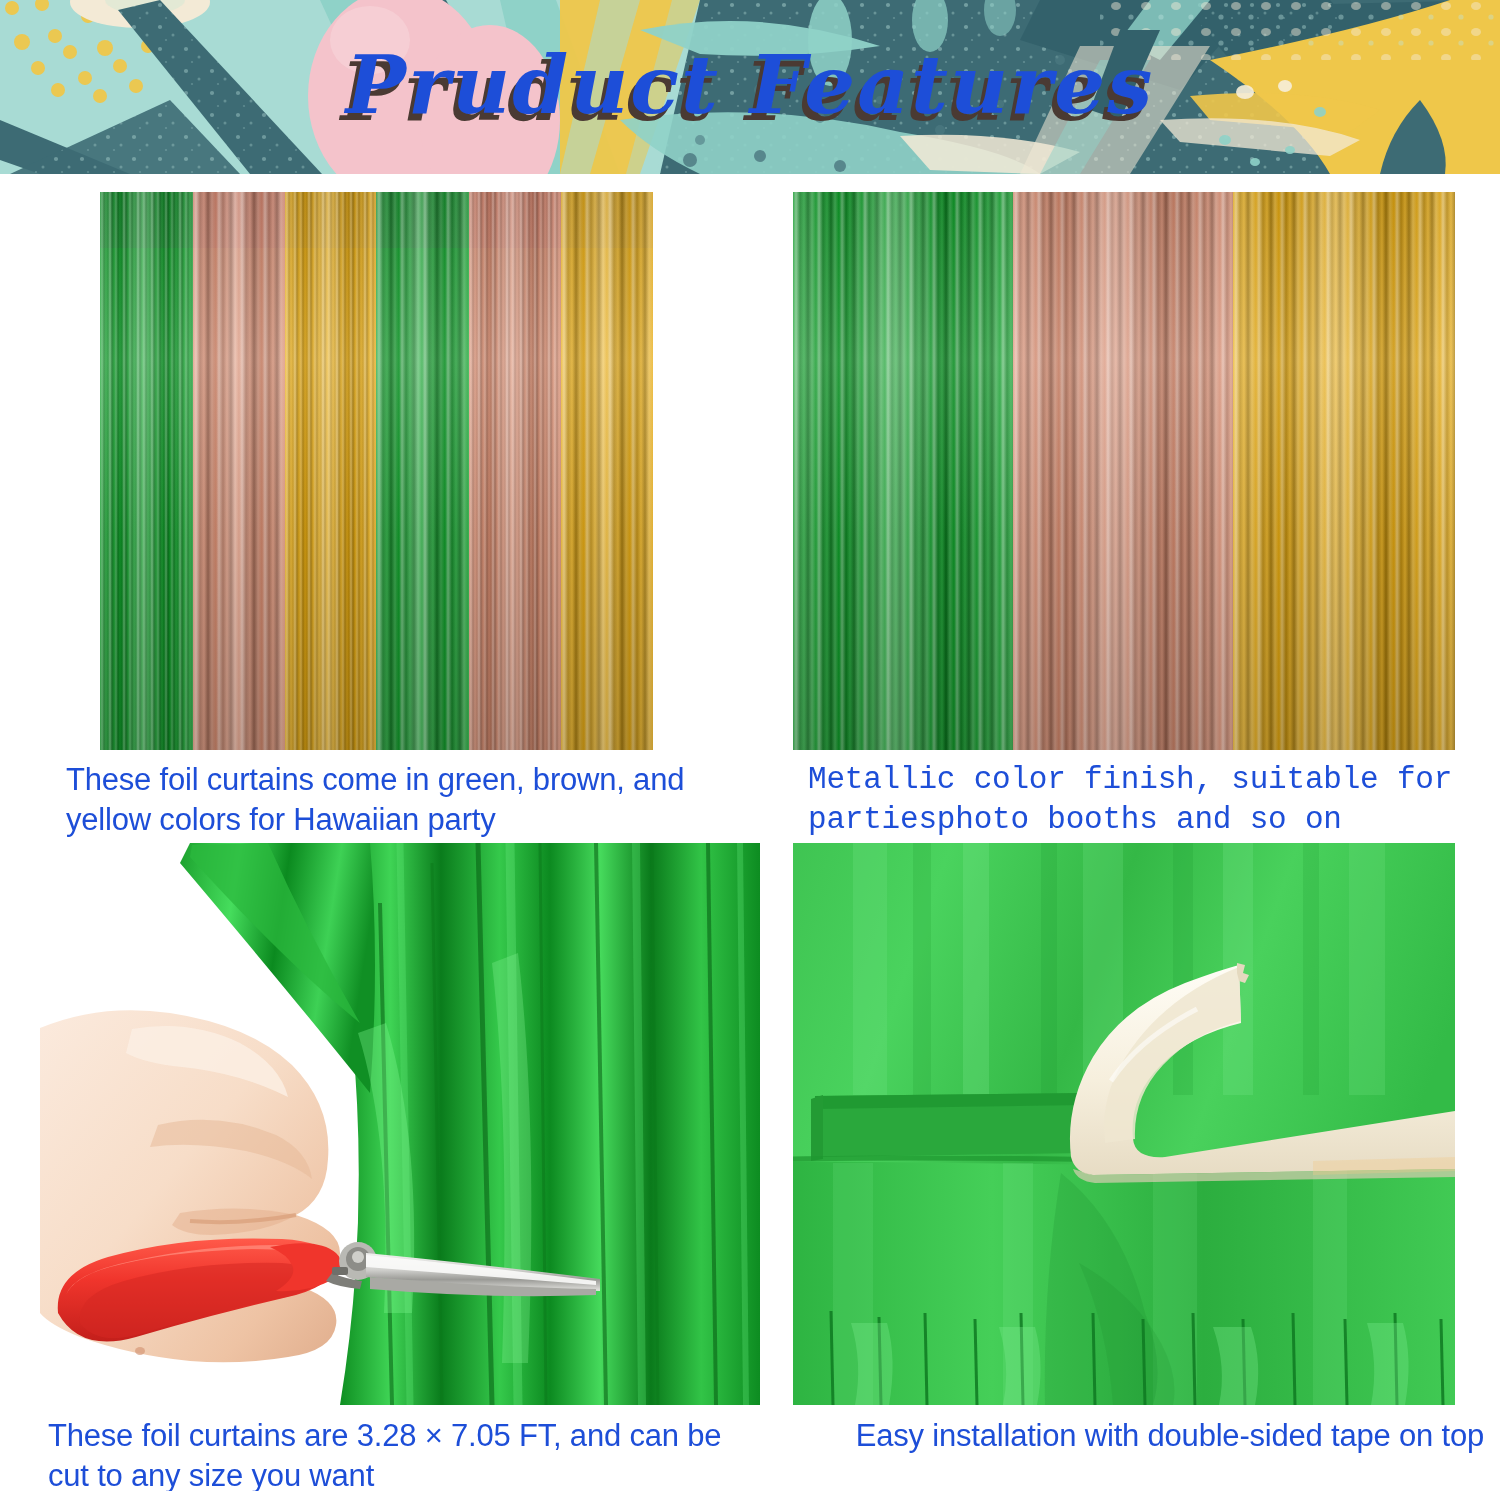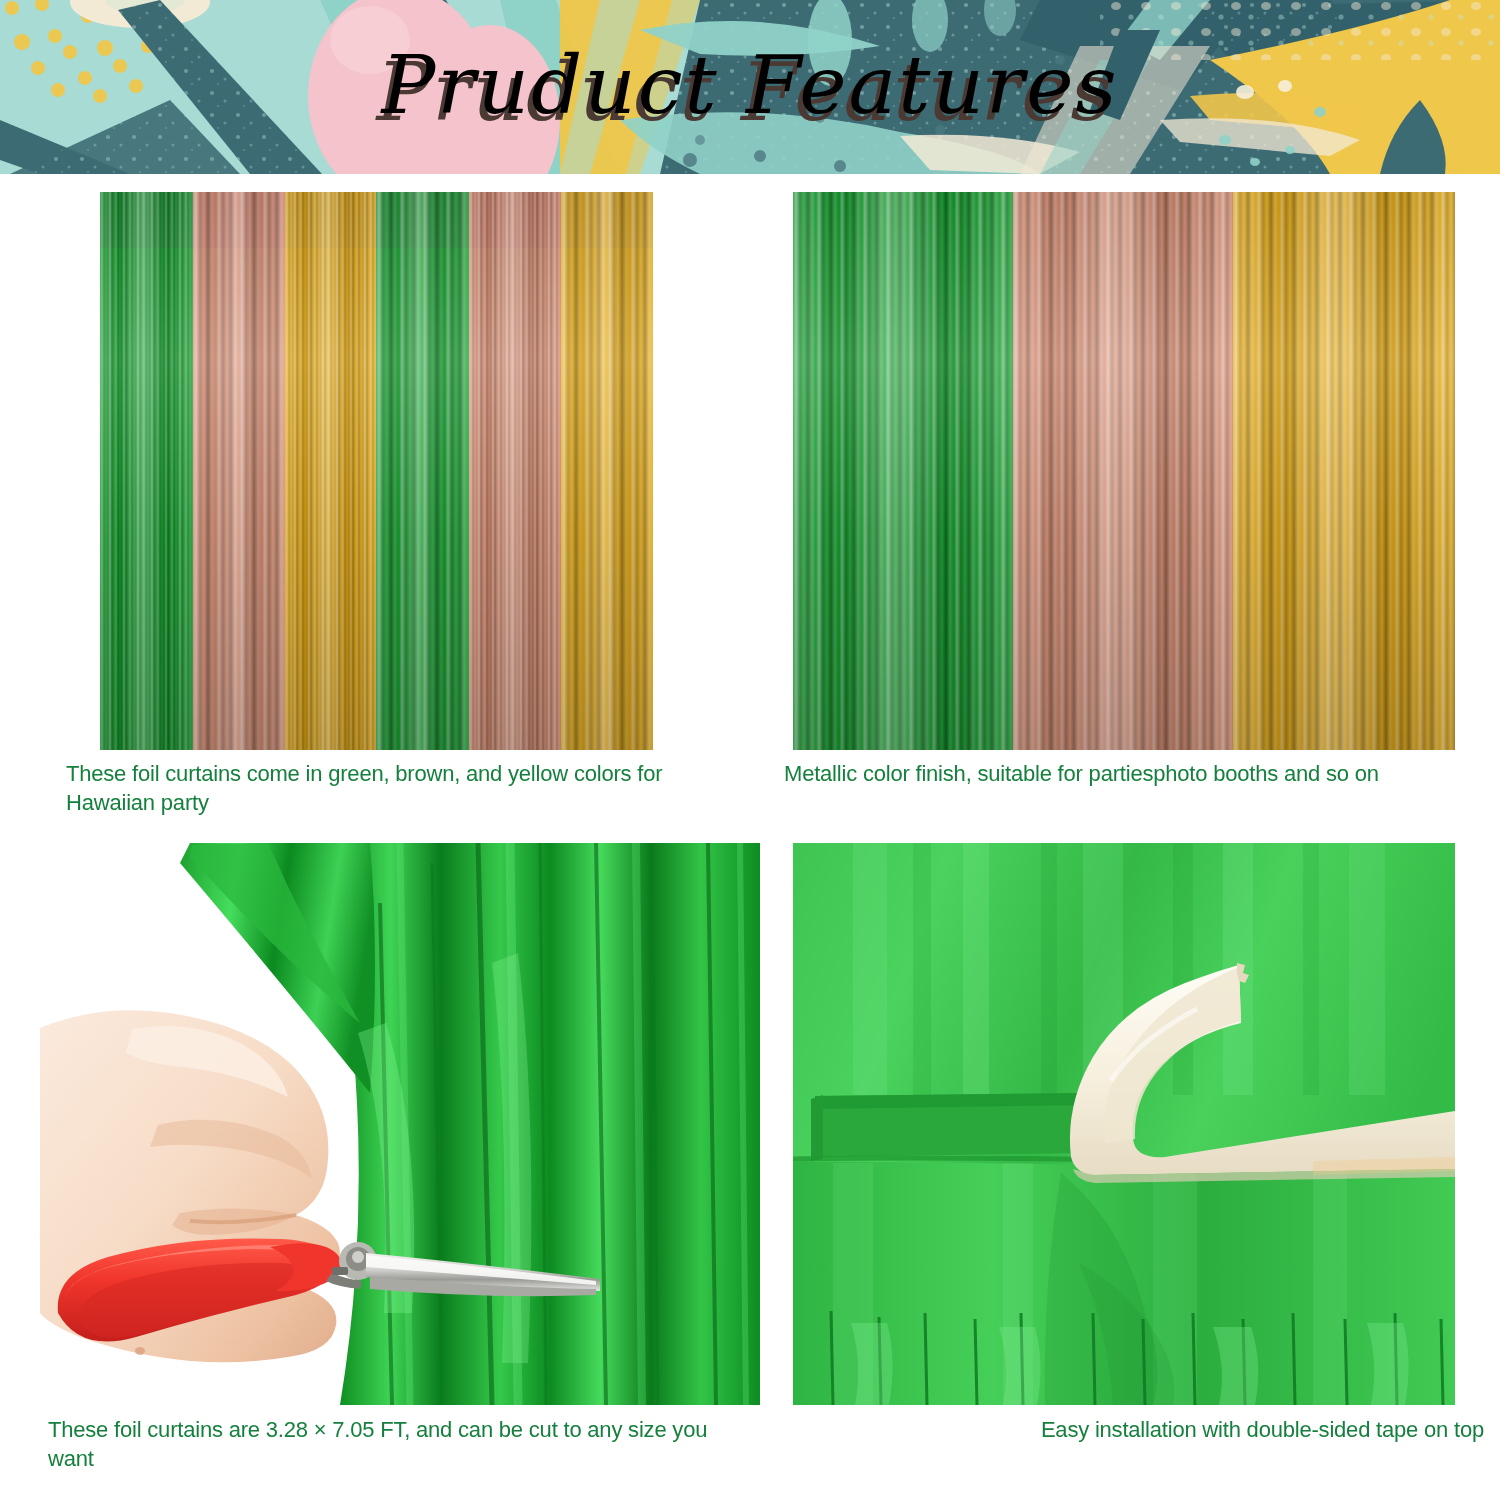--- a/index.html
+++ b/index.html
@@ -18,42 +18,42 @@
     overflow:hidden;
   }
   .banner svg { position:absolute; left:0; top:0; width:1500px; height:174px; display:block; }
   .banner-title {
     position:absolute; left:0; top:0; width:1500px; height:174px;
     display:flex; align-items:center; justify-content:center;
     z-index:5;
   }
   .banner-title span {
     font-family:"DejaVu Serif", serif;
-    font-weight:normal;
+    font-weight:bold;
     font-style:italic;
     font-size:80px;
     letter-spacing:2px;
-    color:#000000;
+    color:#1d4ed8;
     text-shadow:-5px 7px 0 #4a3a33;
     white-space:nowrap;
     padding-bottom:4px;
   }
 
   .photo {
     position:absolute;
     overflow:hidden;
     background:#fff;
   }
 
   .caption {
     position:absolute;
     font-family:"Liberation Sans", sans-serif;
-    font-size:22px;
+    font-size:31px;
     line-height:1.30;
-    color:#15803d;
+    color:#1d4ed8;
     letter-spacing:-0.2px;
   }
 
   
   .curtain { position:absolute; left:0; top:0; width:100%; height:100%; display:flex; }
   .panel { position:relative; height:100%; overflow:hidden; }
   .panel .head { position:absolute; left:0; top:0; width:100%; height:10%; }
   .panel .strands { position:absolute; left:0; top:0; width:100%; height:100%; }
 
   
@@ -284,21 +284,21 @@
       <div class="sheen"></div>
       <div class="vshade"></div>
     </div>
     <div class="panel c-gold" style="width:33.6%">
       <div class="strands strandsB"></div>
       <div class="sheen"></div>
       <div class="vshade"></div>
     </div>
   </div>
 </div>
-<div class="caption" style="left:784px; top:760px; width:690px;">Metallic color finish, suitable for partiesphoto booths and so on</div>
+<div class="caption" style="left:808px; top:760px; width:690px;font-family:Liberation Mono, monospace;">Metallic color finish, suitable for partiesphoto booths and so on</div>
 
 <div class="photo scissors-photo" style="left:40px; top:843px; width:720px; height:562px;">
   <svg viewBox="0 0 720 562" preserveAspectRatio="none">
     <defs>
       <linearGradient id="gfoil" x1="0" y1="0" x2="1" y2="0">
         <stop offset="0%" stop-color="#0f8f22"></stop>
         <stop offset="12%" stop-color="#3fd455"></stop>
         <stop offset="24%" stop-color="#0a7c1c"></stop>
         <stop offset="38%" stop-color="#35c94b"></stop>
         <stop offset="50%" stop-color="#0c8a20"></stop>

